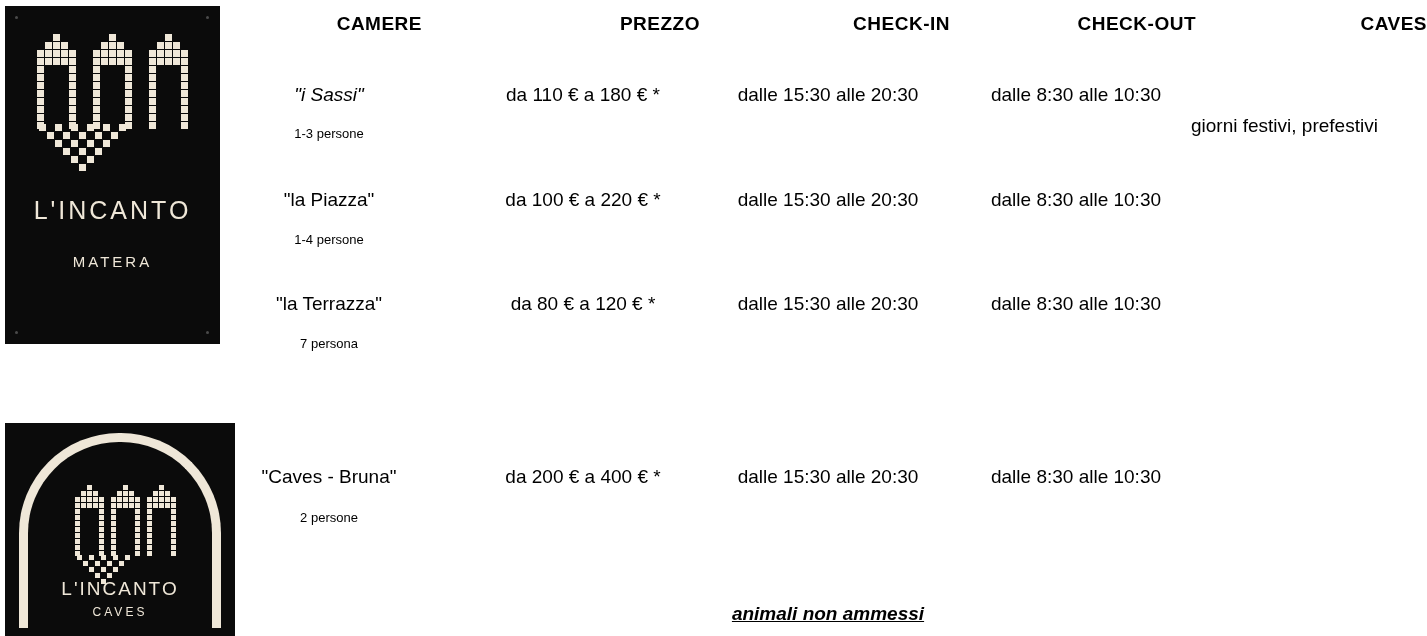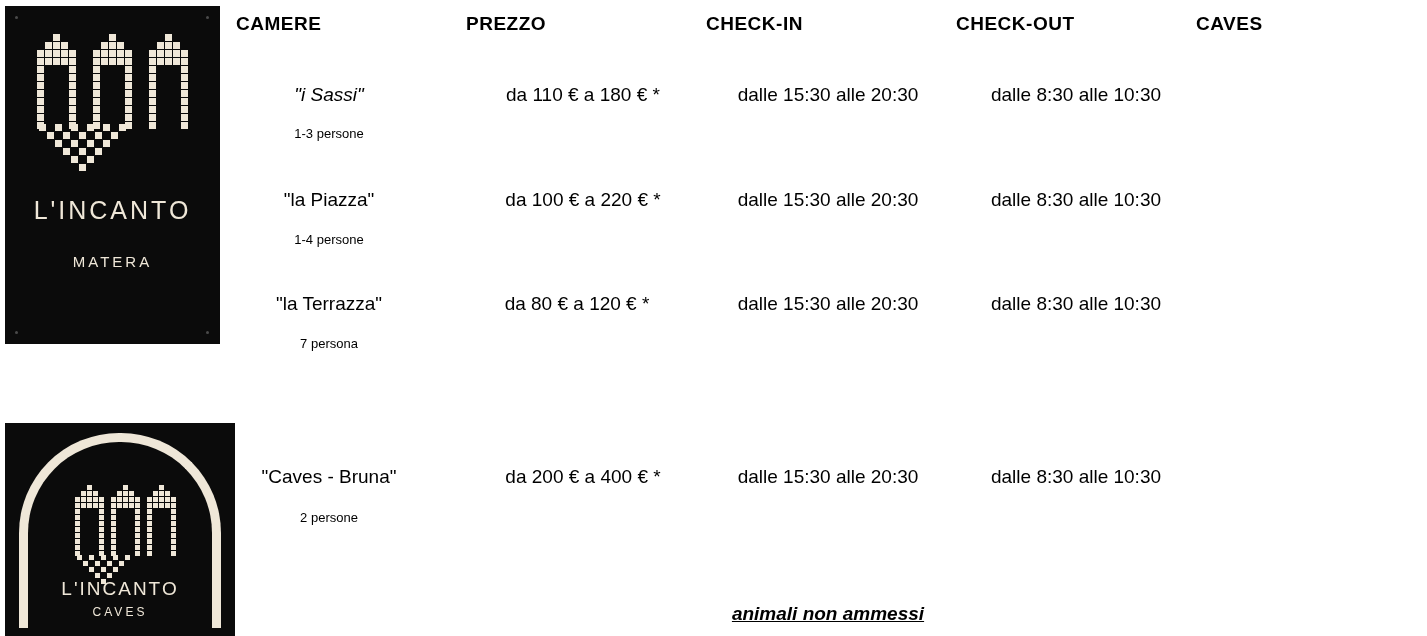--- a/index.html
+++ b/index.html
@@ -118,21 +118,21 @@
   .table {
     position: absolute;
     left: 236px;
     top: 0;
     width: 1191px;
   }
   .col-head {
     position: absolute;
     font-size: 19px;
     font-weight: bold;
-    text-align: left;
+    text-align: right;
     letter-spacing: 0.5px;
   }
   .cell {
     position: absolute;
     font-size: 19px;
     text-align: center;
   }
   .cell.sub {
     font-size: 13px;
   }
@@ -413,29 +413,30 @@
     <div class="cell" style="left:720px;top:84px;width:240px">dalle 8:30 alle 10:30</div>
 
     <div class="cell" style="left:0px;top:189px;width:186px">"la Piazza"</div>
     <div class="cell sub" style="left:0px;top:232px;width:186px">1-4 persone</div>
     <div class="cell" style="left:230px;top:189px;width:234px">da 100 € a 220 € *</div>
     <div class="cell" style="left:470px;top:189px;width:244px">dalle 15:30 alle 20:30</div>
     <div class="cell" style="left:720px;top:189px;width:240px">dalle 8:30 alle 10:30</div>
 
     <div class="cell" style="left:0px;top:293px;width:186px">"la Terrazza"</div>
     <div class="cell sub" style="left:0px;top:336px;width:186px">7 persona</div>
-    <div class="cell" style="left:224px;top:293px;width:234px">da 80 € a 120 € *</div>
+    <div class="cell" style="left:230px;top:293px;width:234px">da 80 € a 120 € *</div>
     <div class="cell" style="left:470px;top:293px;width:244px">dalle 15:30 alle 20:30</div>
     <div class="cell" style="left:720px;top:293px;width:240px">dalle 8:30 alle 10:30</div>
 
     <div class="cell" style="left:0px;top:466px;width:186px">"Caves - Bruna"</div>
     <div class="cell sub" style="left:0px;top:510px;width:186px">2 persone</div>
     <div class="cell" style="left:230px;top:466px;width:234px">da 200 € a 400 € *</div>
     <div class="cell" style="left:470px;top:466px;width:244px">dalle 15:30 alle 20:30</div>
     <div class="cell" style="left:720px;top:466px;width:240px">dalle 8:30 alle 10:30</div>
 
     <div class="note" style="left:955px;top:110px;width:236px">
+      <div>giorni festivi, prefestivi</div>
     </div>
 
     <div class="footer-note" style="left:470px;top:603px;width:244px">animali non ammessi</div>
   </div>
 
 </div>
 
 </body></html>

